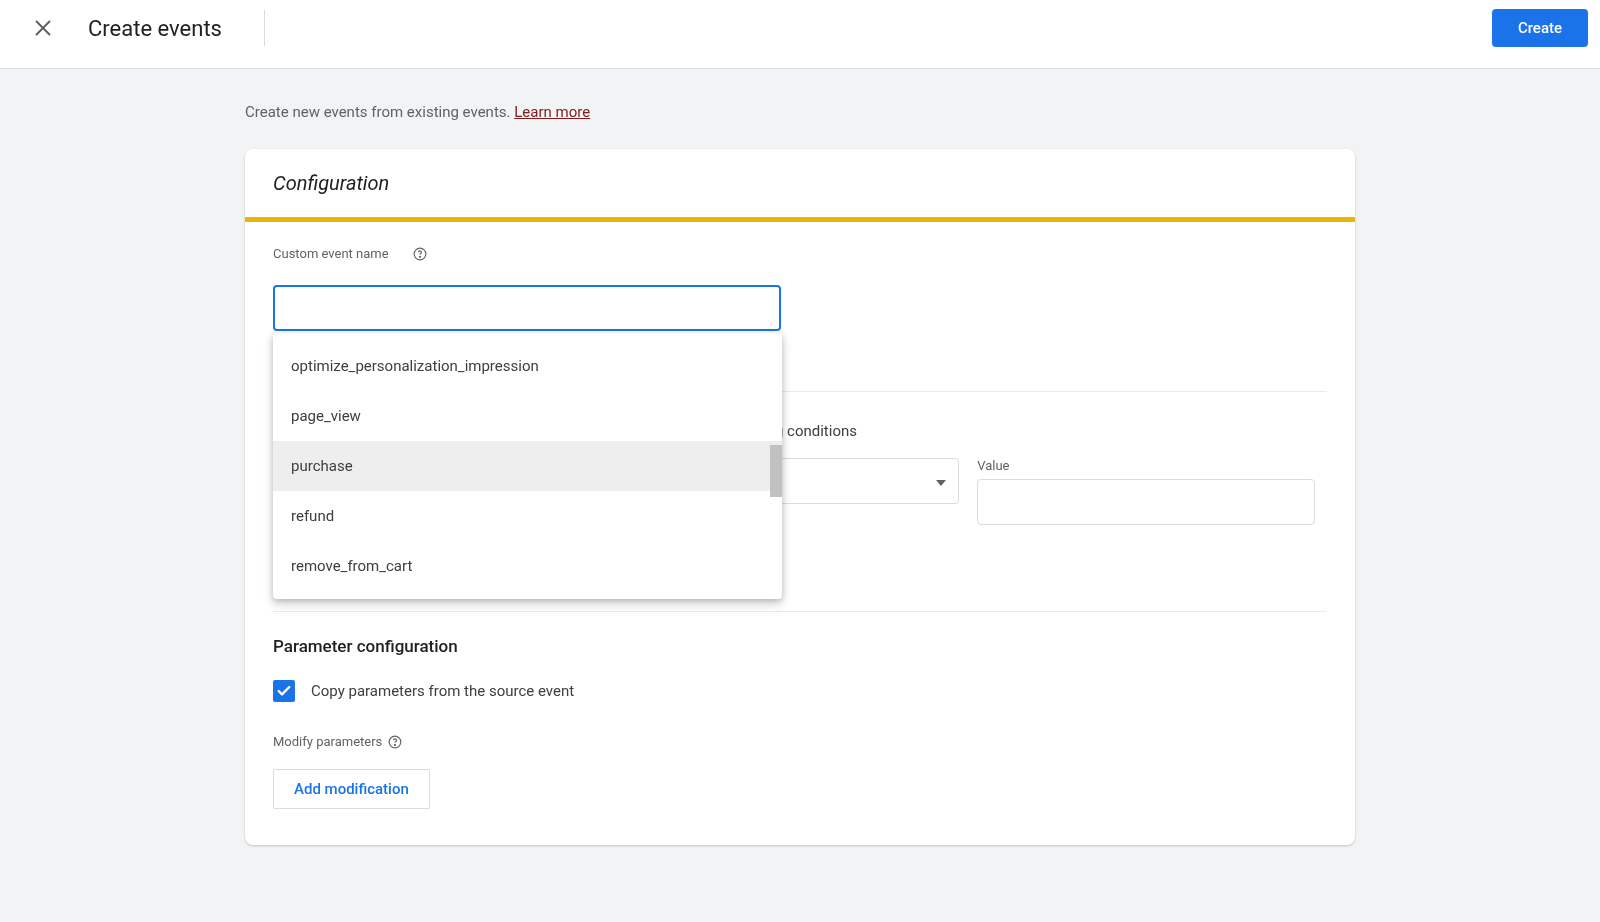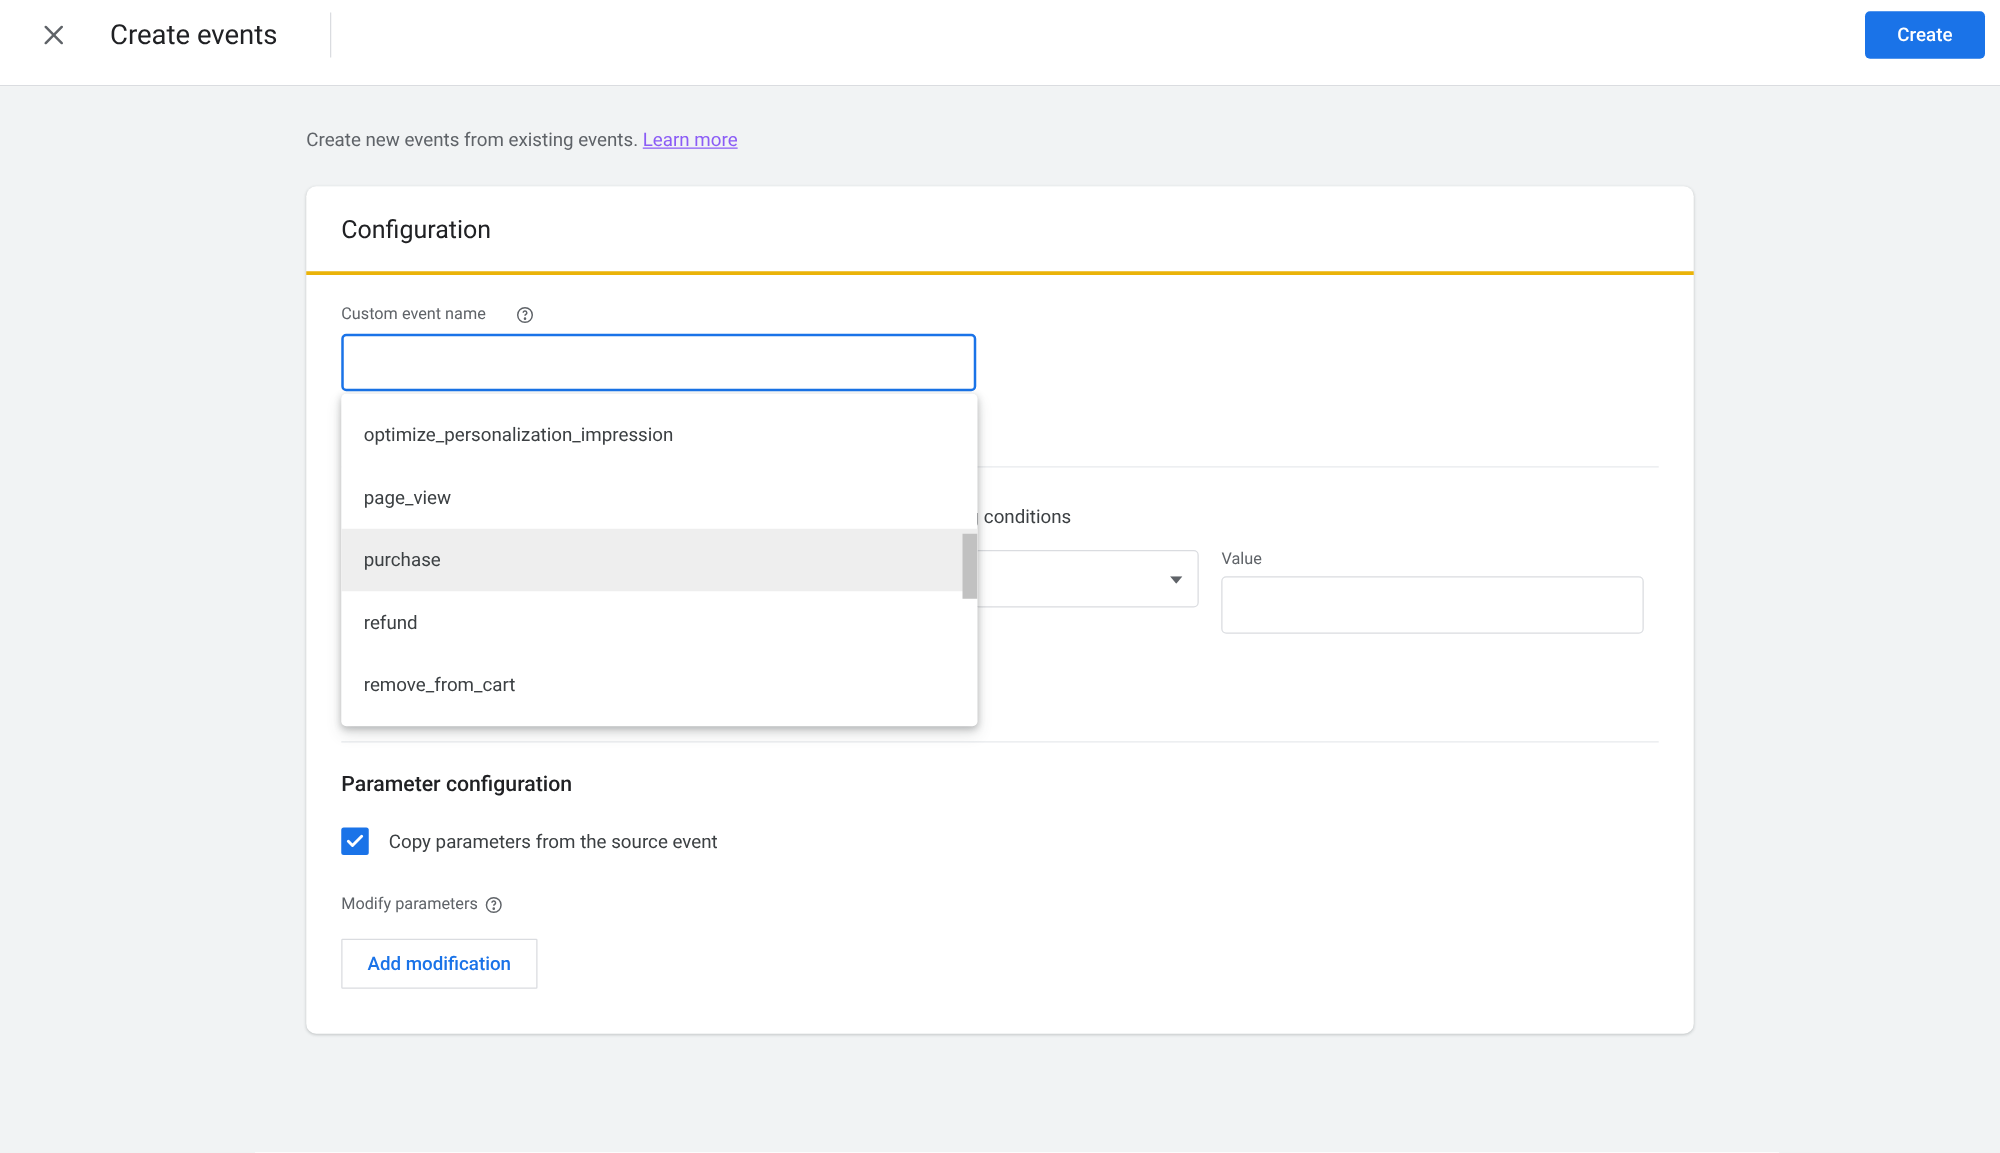--- a/index.html
+++ b/index.html
@@ -61,50 +61,51 @@
       min-height: calc(922px - 69px);
       padding-top: 34px;
     }
     .intro {
       width: 1110px;
       margin: 0 auto 28px auto;
       font-size: 15px;
       color: #5f6368;
     }
     .intro a {
-      color: #8b5cf6;
+      color: #7f1d1d;
       text-decoration: underline;
     }
     .card {
       width: 1110px;
       margin: 0 auto;
       background: #fff;
       border-radius: 8px;
       box-shadow: 0 1px 2px rgba(60,64,67,0.15), 0 1px 3px rgba(60,64,67,0.1);
       position: relative;
     }
     .card-header {
       padding: 22px 28px;
-      border-bottom: 3px solid #eab308;
+      border-bottom: 5px solid #eab308;
+      font-style: italic;
     }
     .card-header h2 {
       font-size: 20px;
       font-weight: 400;
       color: #202124;
     }
     .card-body {
       padding: 24px 28px 36px 28px;
     }
     .field-label {
       font-size: 13px;
       color: #5f6368;
       display: flex;
       align-items: center;
       gap: 24px;
-      margin-bottom: 8px;
+      margin-bottom: 24px;
     }
     .help-icon {
       display: inline-flex;
       color: #5f6368;
     }
     .text-input {
       width: 508px;
       height: 46px;
       border: 2px solid #1a73e8;
       border-radius: 4px;

